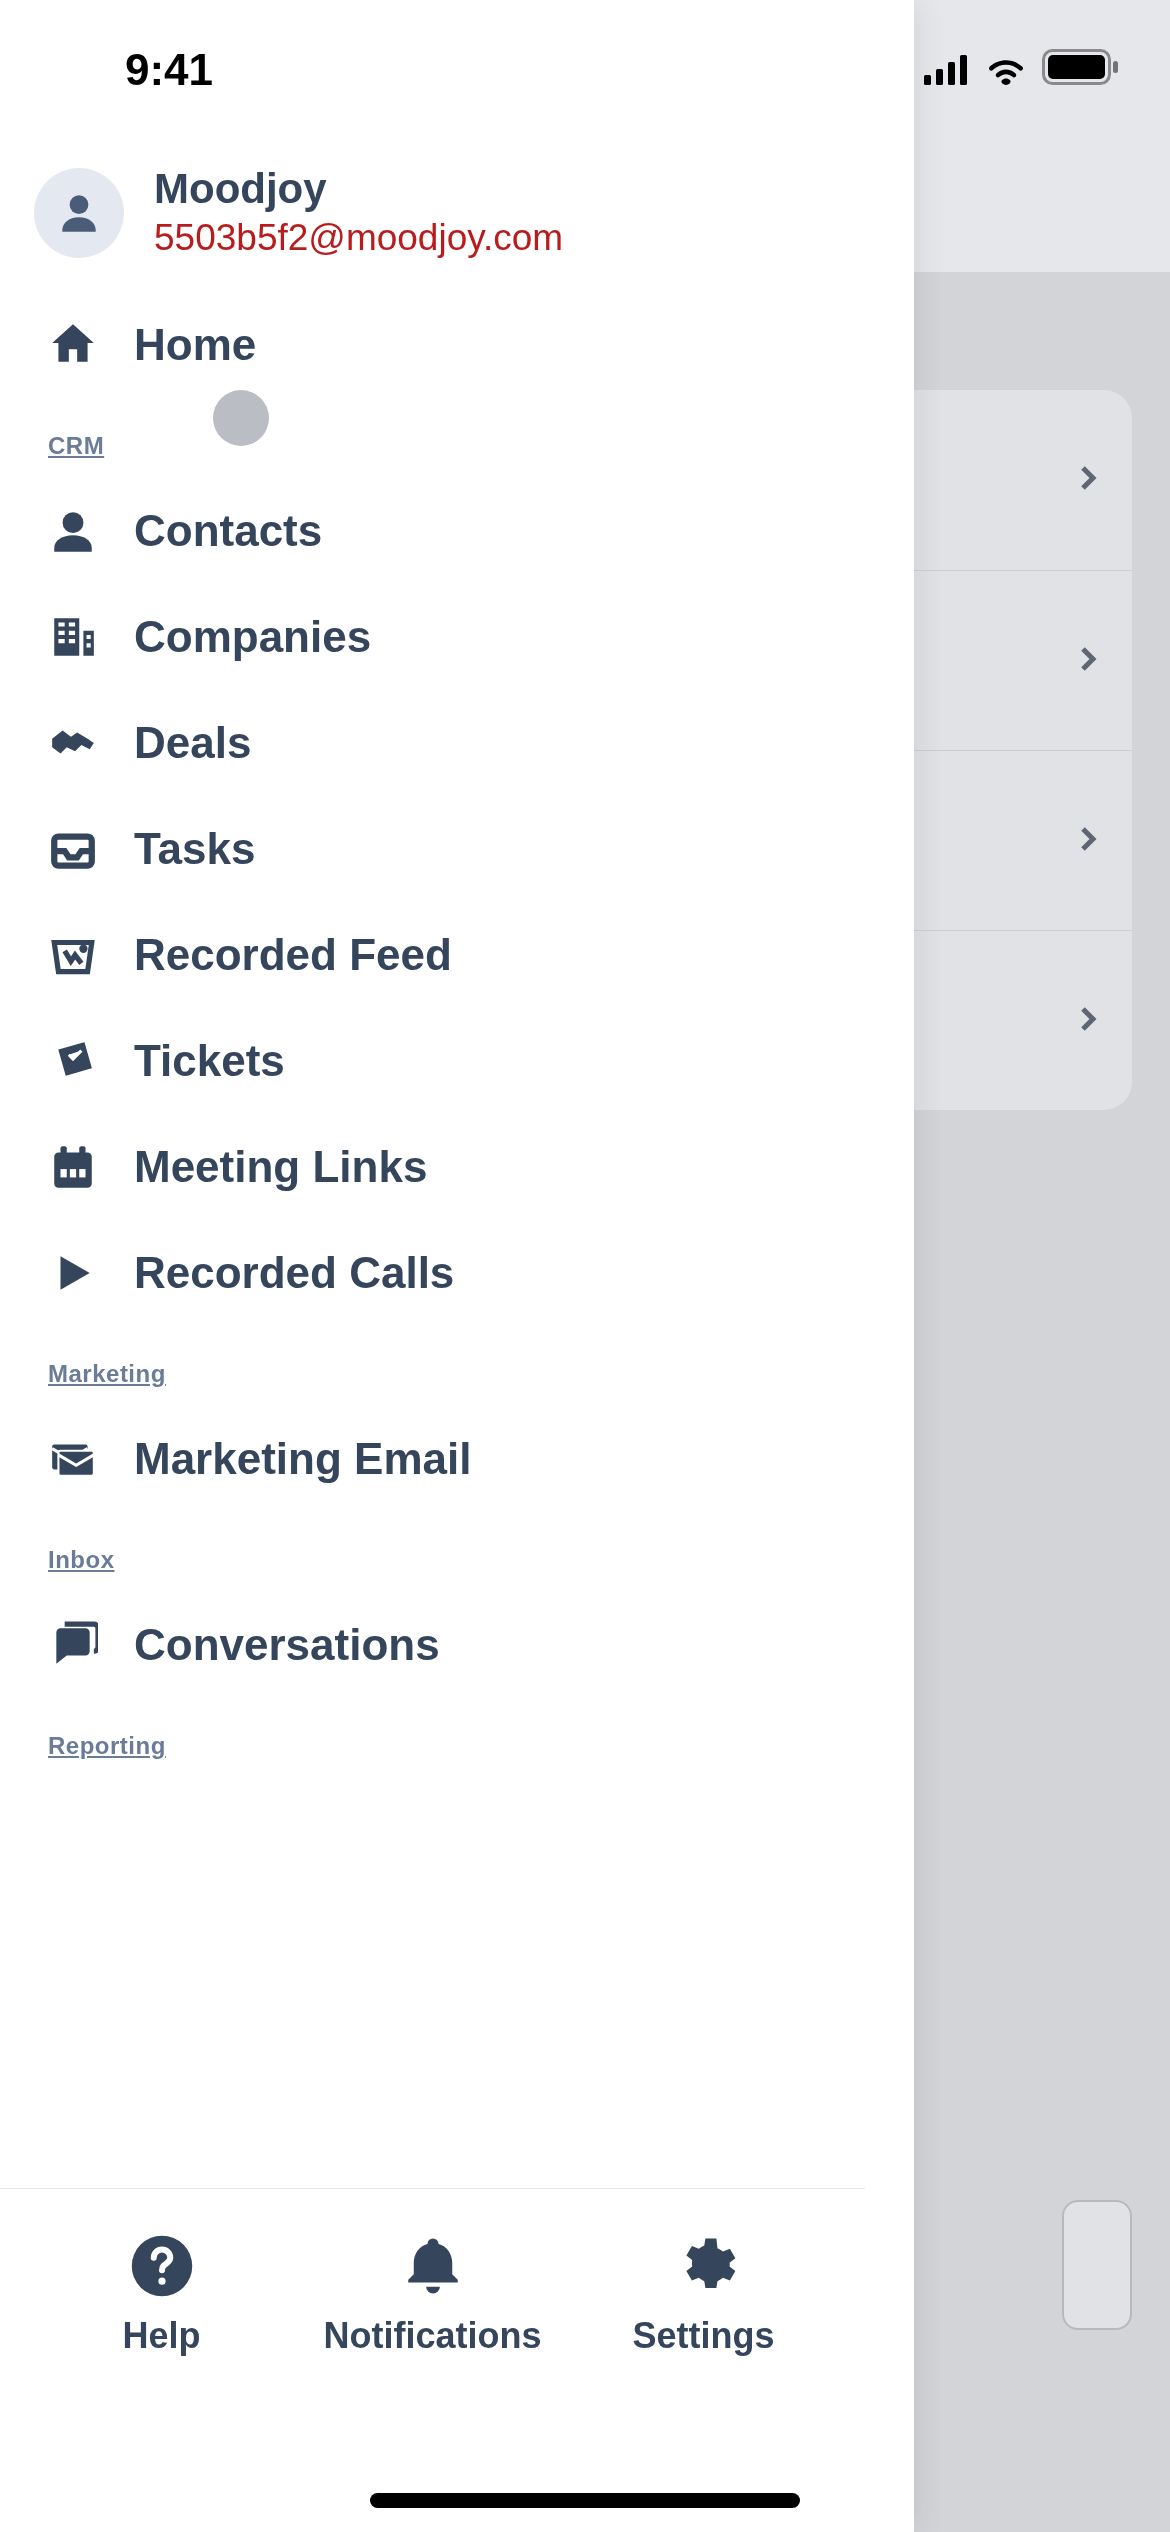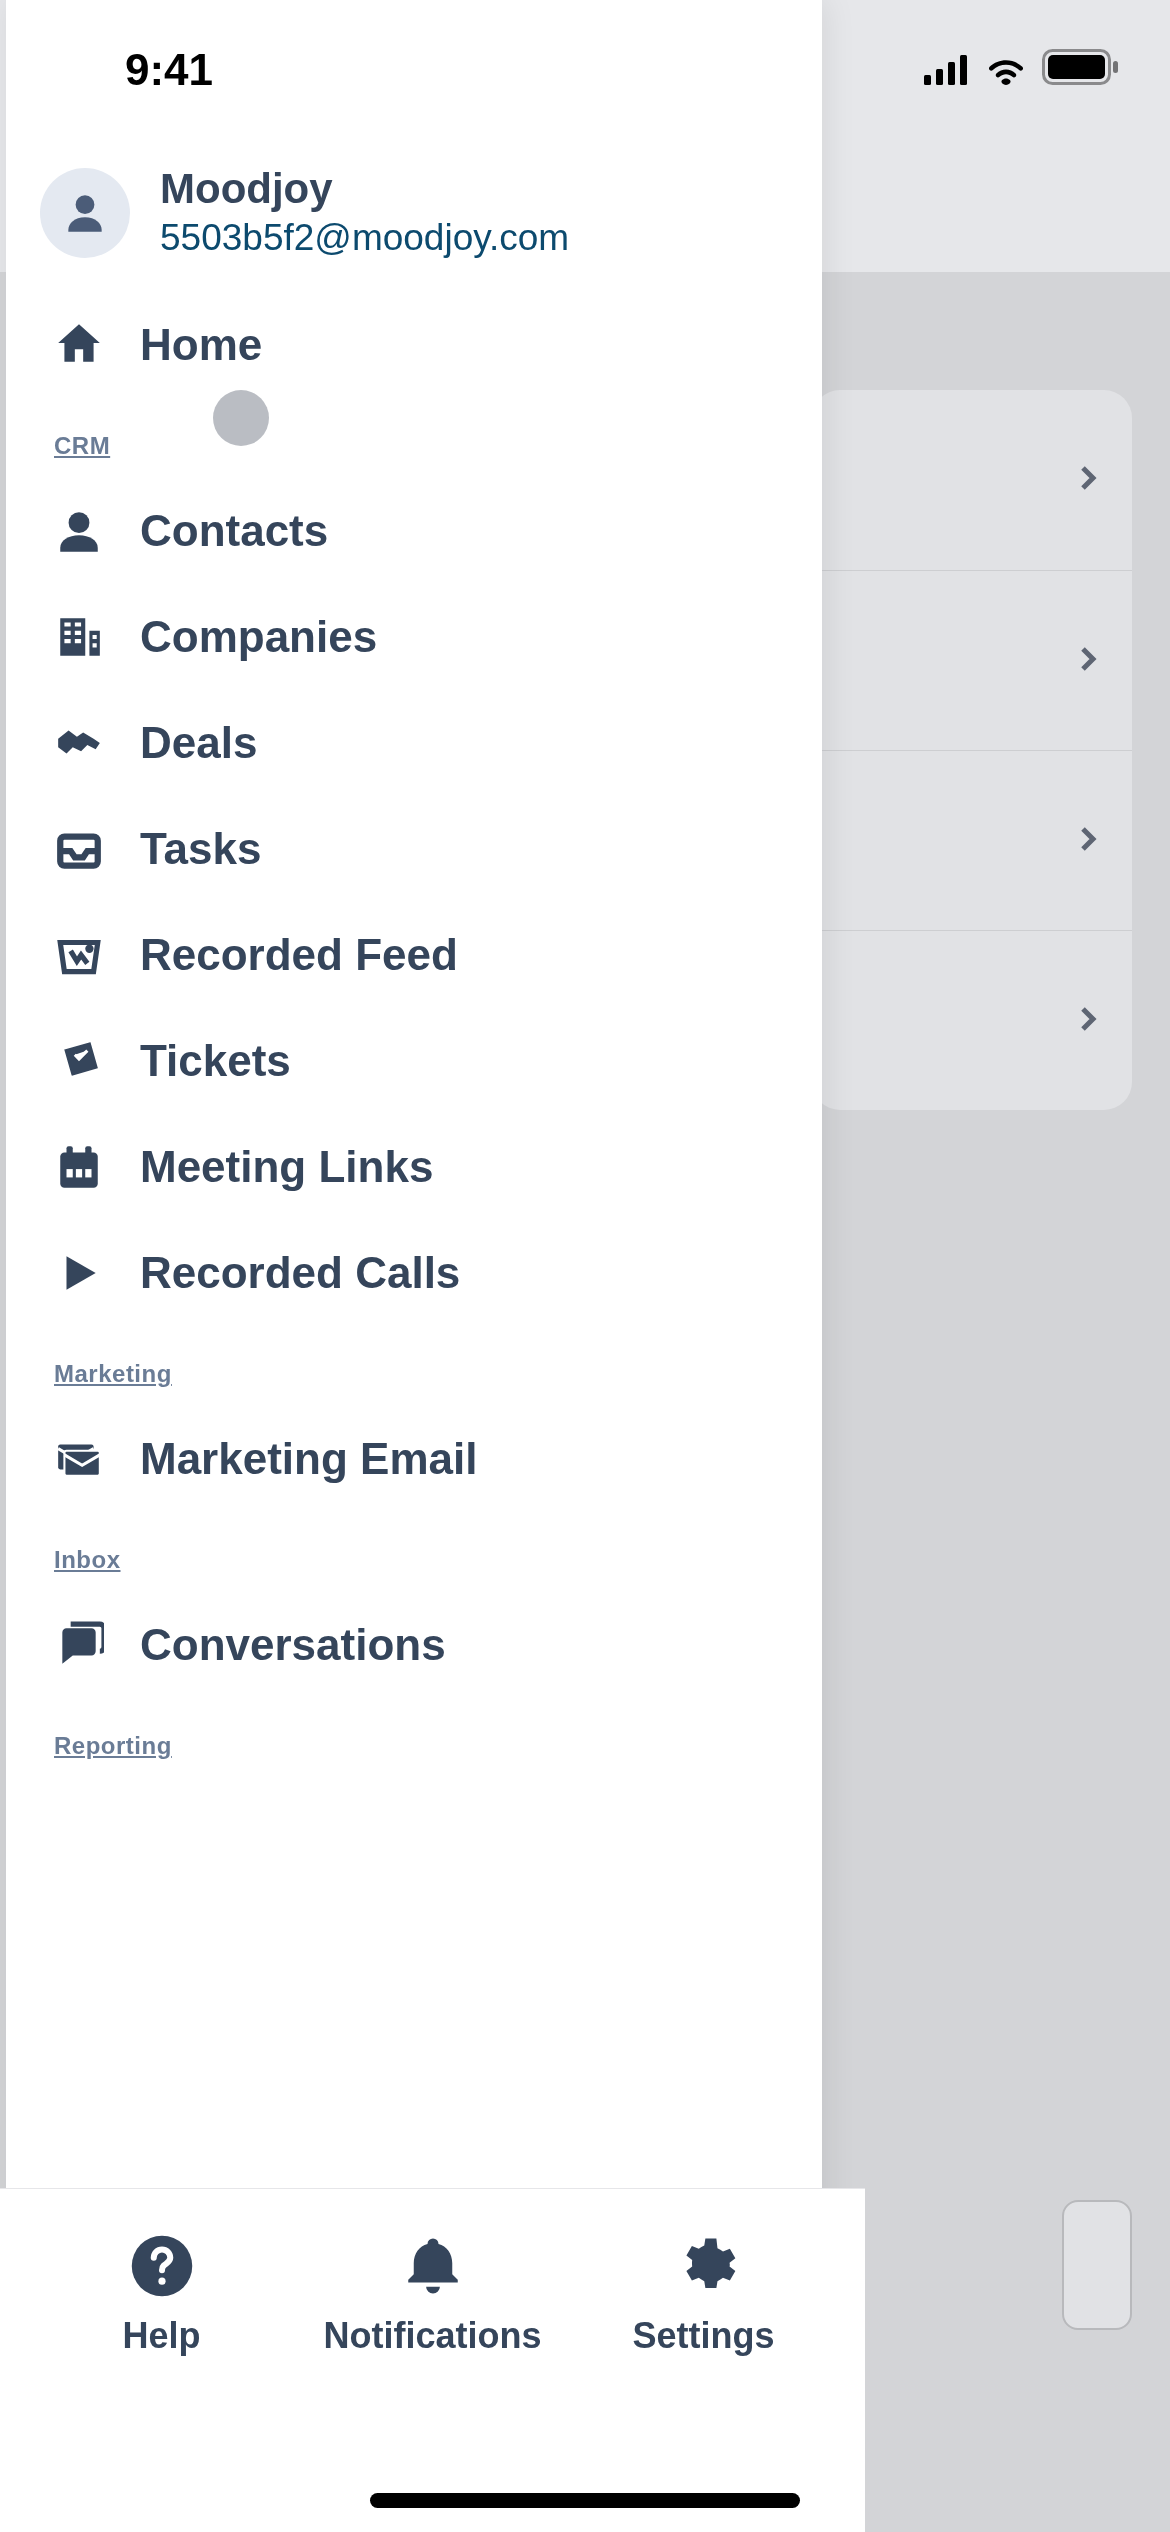--- a/index.html
+++ b/index.html
@@ -87,26 +87,25 @@
       border-radius: 16px;
       background: #e1e2e5;
     }
 
     
     .drawer {
       position: absolute;
       top: 0;
       left: 0;
       bottom: 0;
-      width: 816px;
+      width: 914px;
       background: #ffffff;
       display: flex;
       flex-direction: column;
       box-shadow: 4px 0 30px rgba(0,0,0,0.08);
-      margin-left: 6px;
     }
     .drawer-scroll {
       flex: 1;
       overflow: hidden;
       padding-top: 140px;
     }
 
     
     .profile-row {
       display: flex;
@@ -125,21 +124,21 @@
     }
     .profile-text .name {
       font-size: 42px;
       font-weight: 700;
       color: #35455b;
       line-height: 1.2;
     }
     .profile-text .email {
       font-size: 37px;
       font-weight: 500;
-      color: #0c4a6e;
+      color: #b91c1c;
       line-height: 1.3;
     }
 
     
     .section-header {
       font-size: 24px;
       font-weight: 600;
       color: #6a7c96;
       padding: 34px 48px 18px 48px;
       letter-spacing: 0.5px;

